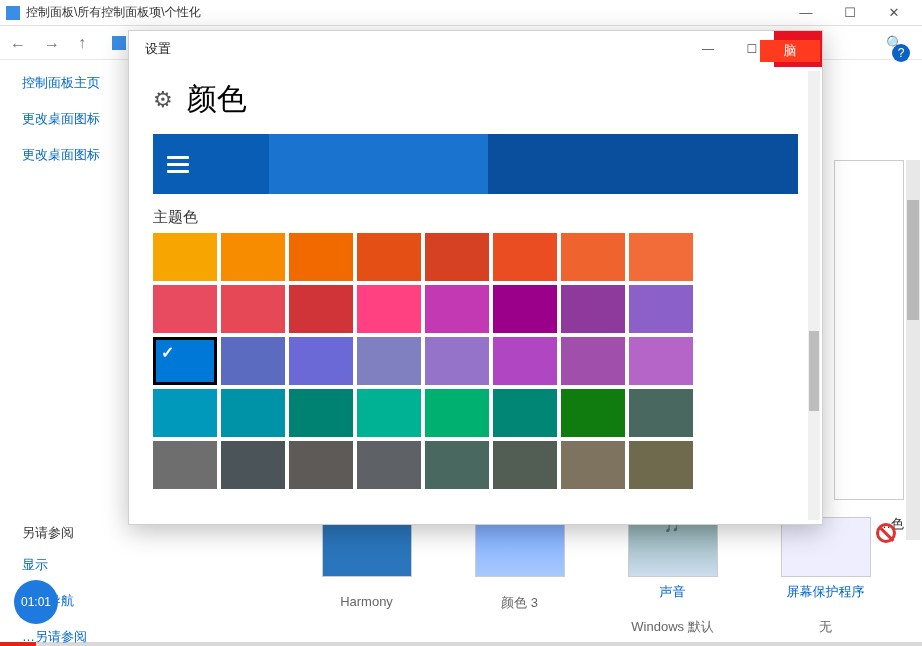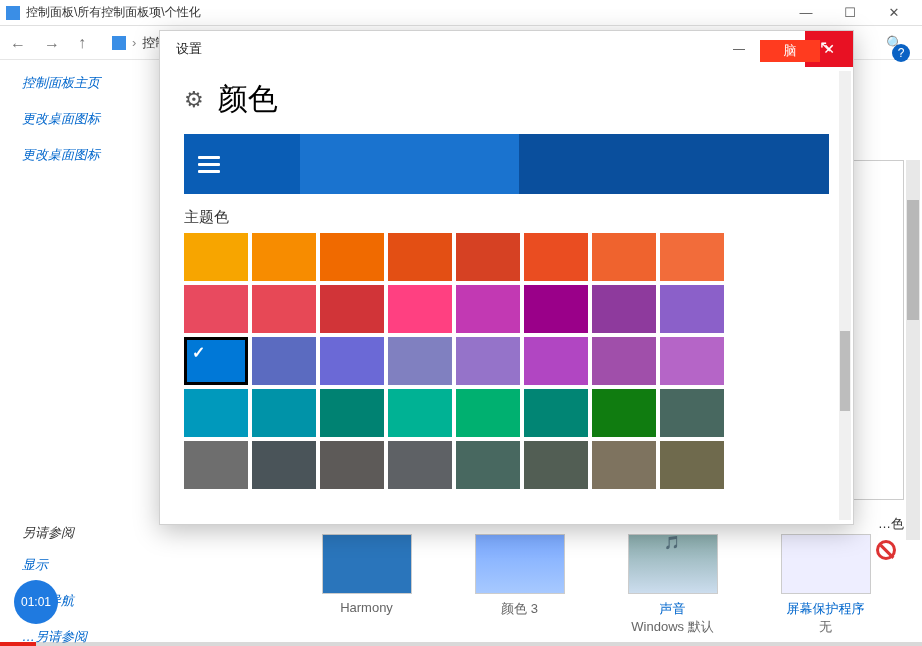--- a/index.html
+++ b/index.html
@@ -12,45 +12,45 @@
   .outer-titlebar .spacer { flex:1; }
   .winbtn { width:44px; height:26px; display:flex; align-items:center; justify-content:center; color:#555; font-size:13px; }
 
   .nav-row { height:34px; display:flex; align-items:center; padding:0 10px; gap:18px; color:#777; border-bottom:1px solid #e6e6e6; }
   .nav-arrow { font-size:16px; }
   .breadcrumb { flex:1; font-size:13px; color:#333; display:flex; align-items:center; gap:6px; padding-left:8px;}
   .breadcrumb .sep{color:#888;}
   .search-icon { color:#888; font-size:14px; padding:0 8px;}
 
   .outer-body { position:absolute; top:60px; bottom:0; left:0; right:0; display:flex; }
-  .leftnav { width:140px; padding:14px 0 8px 22px; font-size:13px;font-style:italic; }
+  .leftnav { width:140px; padding:14px 0 8px 22px; font-size:13px; }
   .leftnav a { display:block; color:#0066cc; text-decoration:none; margin-bottom:18px; }
   .leftnav .see-also { margin-top:360px; color:#333; font-size:13px; margin-bottom:14px;}
   .main-area { flex:1; position:relative; }
 
   
   .tiles { position:absolute; bottom:10px; left:150px; right:20px; display:flex; justify-content:space-around; text-align:center; font-size:13px; color:#333;}
   .tile { width:150px; }
   .tile .thumb { width:90px; height:60px; margin:0 auto 6px; background:#2a75bb; border:1px solid #ccc; }
   .tile .thumb.sound { background:linear-gradient(#8aa,#cde); position:relative;}
   .tile .thumb.screensaver { background:#eef; }
   .tile .cap1 { color:#0066cc; }
-  .tile .cap2 { color:#666; margin-top:0; }
+  .tile .cap2 { color:#666; margin-top:17px; }
   .deny-icon { position:absolute; right:6px; top:6px; width:20px; height:20px; border-radius:50%; border:3px solid #d33; }
   .deny-icon::after{content:""; position:absolute; width:18px; height:3px; background:#d33; top:7px; left:-1px; transform:rotate(45deg);}
 
   .help-badge { position:absolute; right:12px; top:44px; width:18px; height:18px; border-radius:50%; background:#0a62c4; color:#fff; font-size:12px; display:flex; align-items:center; justify-content:center;}
 
   .right-panel-hint { position:absolute; right:18px; top:100px; width:70px; height:340px; border:1px solid #ccc; background:#fff; }
   .right-panel-label { position:absolute; right:18px; top:455px; font-size:13px; color:#333; }
   .right-scroll { position:absolute; right:2px; top:100px; width:14px; height:380px; background:#e8e8e8; }
   .right-scroll .thumb { position:absolute; top:40px; right:1px; width:12px; height:120px; background:#b8b8b8; }
 
   
-  .settings-window { position:absolute; left:128px; top:30px; width:695px; height:495px; background:#fff; box-shadow:0 6px 24px rgba(0,0,0,0.25); border:1px solid #d0d0d0;margin-left:31px; }
+  .settings-window { position:absolute; left:128px; top:30px; width:695px; height:495px; background:#fff; box-shadow:0 6px 24px rgba(0,0,0,0.25); border:1px solid #d0d0d0; }
   .settings-titlebar { height:36px; display:flex; align-items:center; padding-left:16px; font-size:13px; color:#222; }
   .settings-titlebar .spacer{flex:1;}
   .settings-close { width:48px; height:36px; background:#e81123; color:#fff; display:flex; align-items:center; justify-content:center; font-size:14px; position:relative;}
   .settings-close .cursor { position:absolute; top:6px; left:14px; font-size:16px; color:#fff;}
   .settings-min,.settings-max { width:44px; height:36px; display:flex; align-items:center; justify-content:center; color:#555; font-size:12px;}
   .settings-body { padding:4px 24px 0 24px; height:calc(100% - 36px); overflow:hidden; }
   .settings-heading { display:flex; align-items:center; gap:14px; margin:8px 0 14px 0;}
   .settings-heading .gear { font-size:22px; color:#555; }
   .settings-heading h1 { font-size:30px; font-weight:400; }
 

